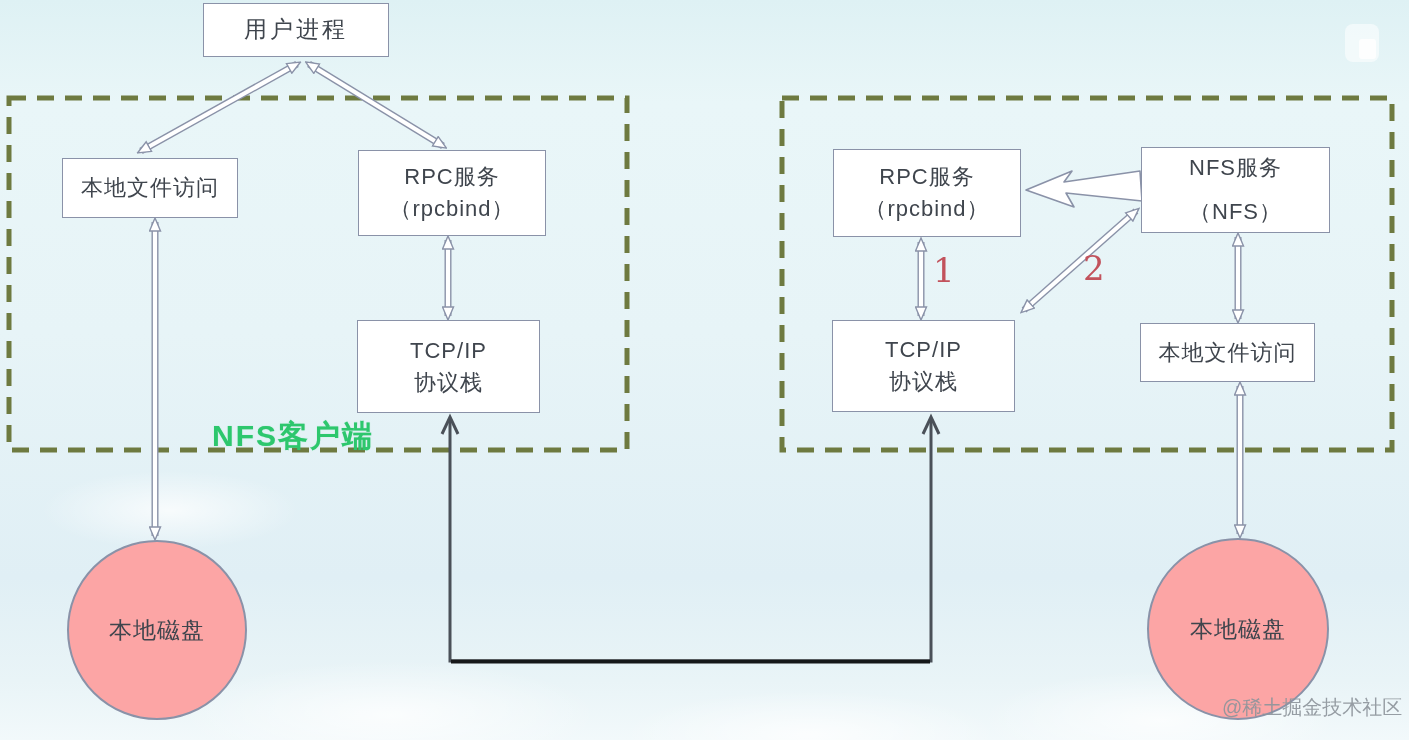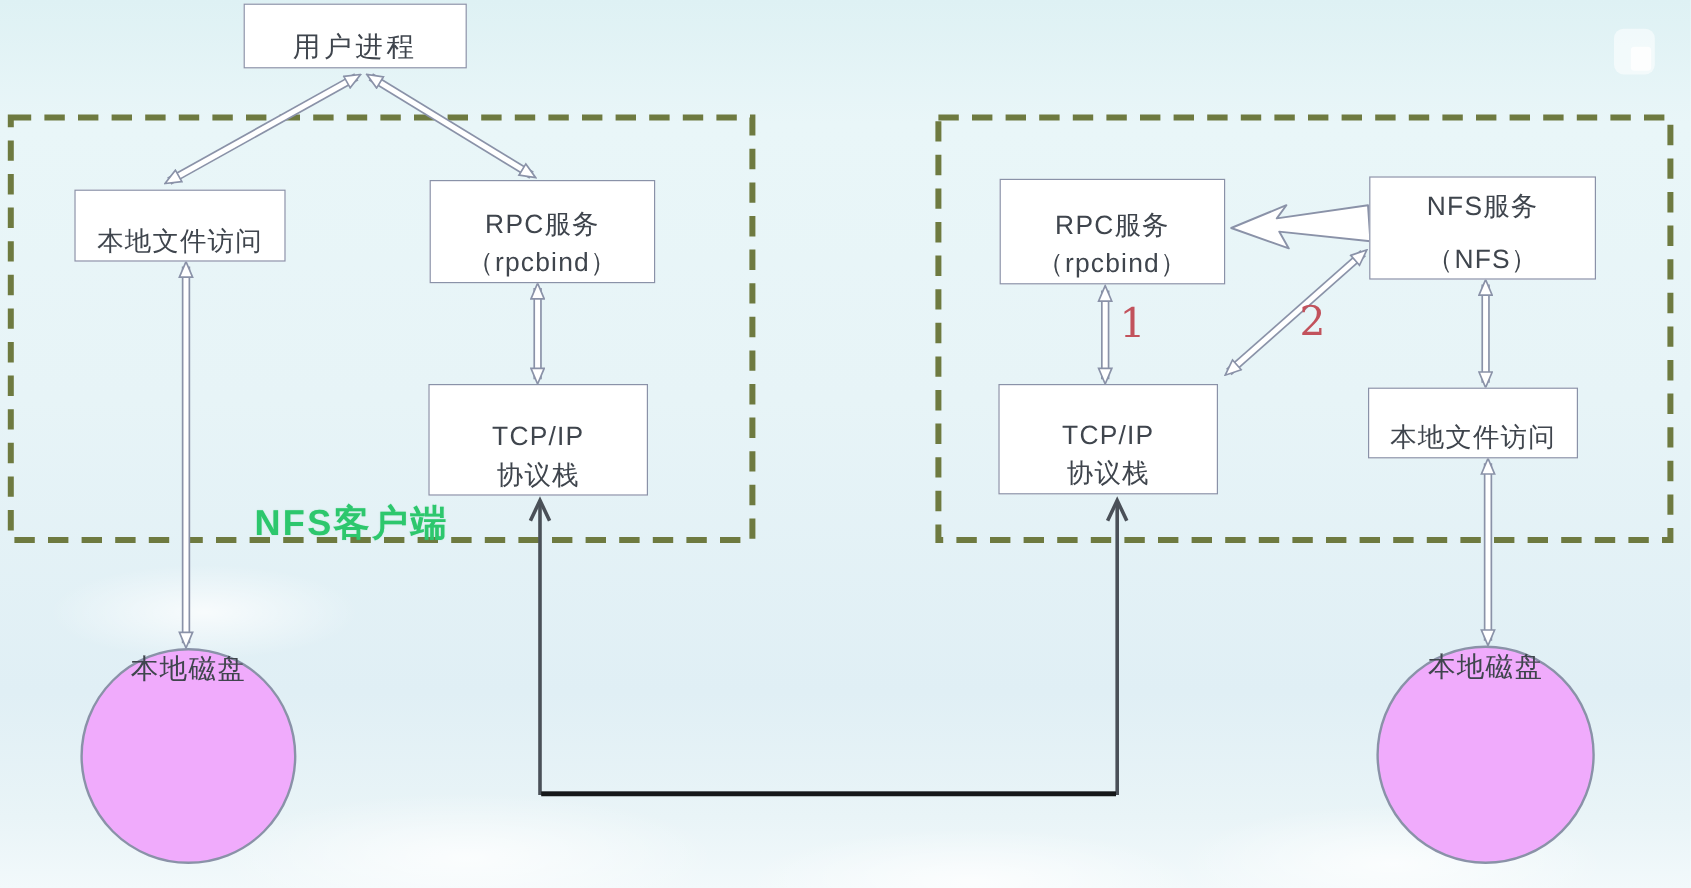--- a/index.html
+++ b/index.html
@@ -8,27 +8,27 @@
     font-family:"Liberation Sans","DejaVu Sans",sans-serif;
     background:linear-gradient(180deg,#def1f4 0%,#e9f6f8 14%,#e7f4f7 45%,#e0eff5 78%,#e9f4f7 92%,#f2f9fb 100%);
     position:relative;
   }
   .stage{position:absolute;left:0;top:0;width:1409px;height:740px;}
   .cloud{position:absolute;border-radius:50%;
     background:radial-gradient(ellipse at center,rgba(255,255,255,.75) 0%,rgba(255,255,255,0) 70%);
     pointer-events:none;}
   svg.layer{position:absolute;left:0;top:0;}
   .node{
-    position:absolute;display:flex;flex-direction:column;align-items:center;justify-content:flex-end;
+    position:absolute;display:flex;flex-direction:column;align-items:center;justify-content:center;
     background:#ffffff;border:1.6px solid #8a92a8;color:#3f454d;
     font-size:22px;letter-spacing:1px;line-height:1.45;text-align:center;box-sizing:border-box;
   }
   .disk{
-    position:absolute;display:flex;align-items:flex-start;justify-content:center;
-    background:#f0abfc;border:2px solid #8a92a8;border-radius:50%;
+    position:absolute;display:flex;align-items:center;justify-content:center;
+    background:#fca5a5;border:2px solid #8a92a8;border-radius:50%;
     color:#3f454d;font-size:23px;letter-spacing:1px;box-sizing:border-box;
   }
   .region-label{
     position:absolute;color:#2dc76d;font-size:30px;font-weight:bold;letter-spacing:2px;
     text-shadow:0 0 1px rgba(45,199,109,.4);white-space:nowrap;
   }
   .step-num{
     position:absolute;color:#c2525c;font-size:34px;
     font-family:"DejaVu Serif","Liberation Serif",serif;
   }
@@ -160,17 +160,18 @@
 
   <div class="disk" style="left:1147px;top:538px;width:182px;height:182px;">
     <span>本地磁盘</span>
   </div>
 
   <div class="region-label" style="left:212px;top:416px;">NFS客户端</div>
 
   <div class="step-num" style="left:933px;top:250px;">1</div>
   <div class="step-num" style="left:1083px;top:248px;">2</div>
 
+  <div class="watermark">@稀土掘金技术社区</div>
   <div class="logo">
       <div class="inner"></div>
     </div>
 
 </div>
 
 </body></html>

